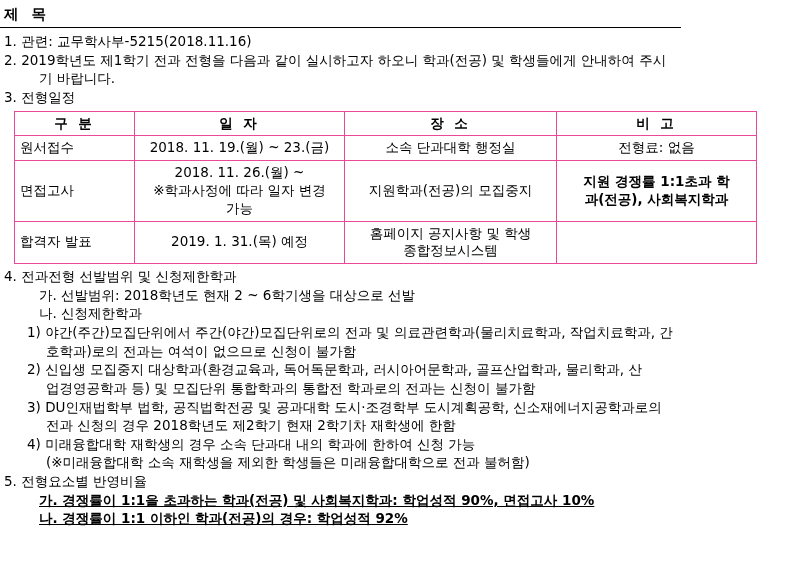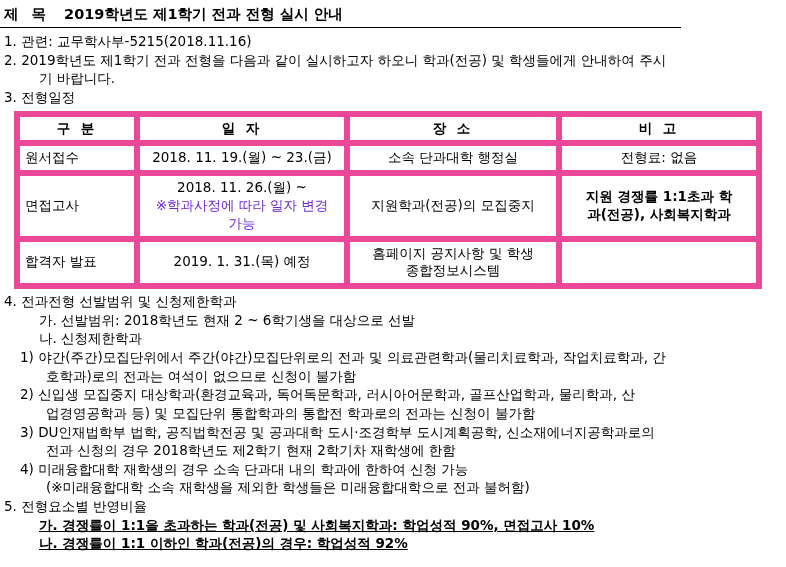--- a/index.html
+++ b/index.html
@@ -37,63 +37,62 @@
   .title-rule {
     border: 0;
     border-top: 1.5px solid #000;
     margin: 0 0 4px 0;
   }
   .line {
     padding: 0px 4px;
     line-height: 1.38;
   }
   .indent1 { padding-left: 14px; margin-left: 25px; }
-  .indent2 { padding-left: 20px; }
+  .indent2 { padding-left: 27px; }
   .indent3 { padding-left: 46px; }
 
   table.sched {
     border-collapse: collapse;
     margin: 4px 0 3px 14px;
     width: 742px;
     table-layout: fixed;
   }
   table.sched th, table.sched td {
-    border: 6px solid #ec4899;
+    border: 1px solid #ec4899;
     padding: 3px 5px;
     vertical-align: middle;
     font-size: 13.5px;
     line-height: 1.32;
   }
   table.sched th {
     text-align: center;
     font-weight: bold;
     letter-spacing: 3px;
   }
   td.c { text-align: left; }
   td.l { text-align: center; }
   .red {
-    color: #6d28d9;
+    color: #000000;
   }
   .redbold {
     color: #000000;
     font-weight: bold;
   }
   .ul-bold {
     font-weight: bold;
     text-decoration: underline;
   }
 </style>
 </head>
 <body>
 
 <div class="page">
 
   <div class="doc-title">
     <span class="label">제  목</span>
-    <span>2019학년도 제1학기 전과 전형 실시 안내</span>
   </div>
   <hr class="title-rule">
 
   <div class="line">1. 관련: 교무학사부-5215(2018.11.16)</div>
   <div class="line">2. 2019학년도 제1학기 전과 전형을 다음과 같이 실시하고자 하오니 학과(전공) 및 학생들에게 안내하여 주시</div>
   <div class="line indent1">기 바랍니다.</div>
   <div class="line">3. 전형일정</div>
 
   <table class="sched">
     <colgroup>

